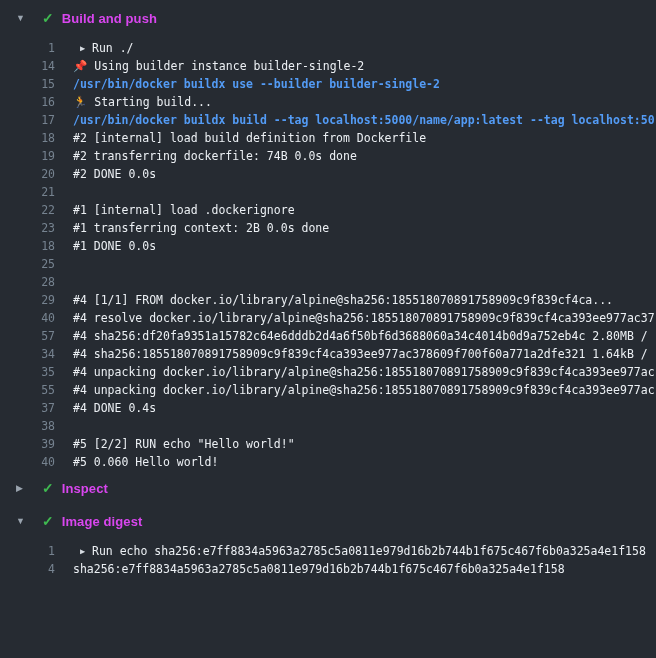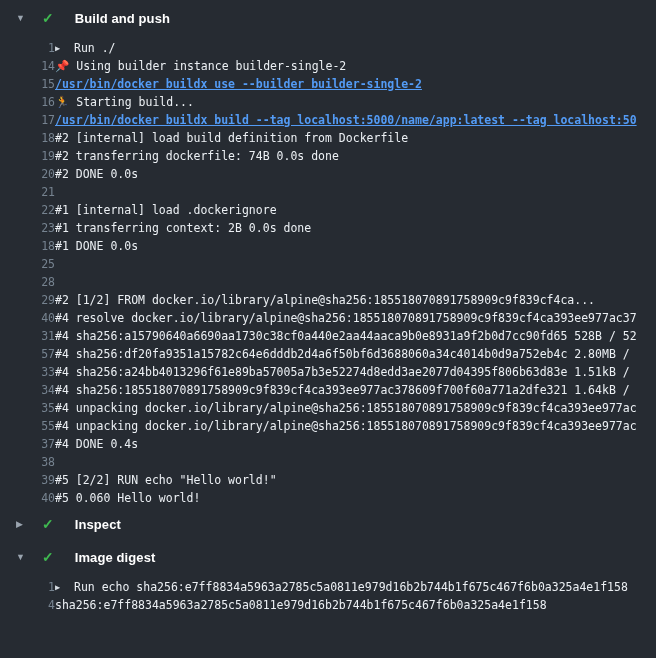--- a/index.html
+++ b/index.html
@@ -20,48 +20,50 @@
   .toggle{
     width:14px;flex:none;
     color:#9aa4af;font-size:9px;line-height:1;
     text-align:left;
   }
   .check{
     margin-left:12px;flex:none;
     color:#3fb950;font-size:14px;font-weight:bold;line-height:1;
   }
   .section-label{
-    margin-left:21px;
-    color:#ffffff;font-size:13px;font-weight:bold;
+    margin-left:8px;
+    color:#d946ef;font-size:13px;font-weight:bold;
     letter-spacing:.1px;
   }
 
   .log-lines{margin-top:9px;}
   .log-lines.m2{margin-top:9px;}
   .log-row{
     display:flex;align-items:center;
     height:18px;width:656px;
     overflow:hidden;
   }
   .ln{
     width:55px;flex:none;
     text-align:right;
     color:#768390;
     font-family:"DejaVu Sans Mono","Liberation Mono",monospace;
     font-size:11.5px;
     cursor:pointer;
   }
   .lt{
+    margin-left:18px;
     white-space:pre;
     color:#ecf0f4;
     font-family:"DejaVu Sans Mono","Liberation Mono",monospace;
     font-size:11.5px;
     line-height:19px;
-  }
-  .lt.command{color:#539bf5;font-weight:bold;text-decoration:underline;}
+    text-align:center;
+  }
+  .lt.command{color:#539bf5;font-weight:bold;}
   .arrow{
     display:inline-block;width:19px;
     color:#d7dde3;font-size:8.5px;
     vertical-align:1px;
     cursor:pointer;
   }
   .gap-a{height:5px;}
   .gap-b{height:9px;}
 </style>
 </head>
@@ -126,37 +128,29 @@
       <div class="log-row">
         <span class="ln">25</span>
         <span class="lt"></span>
       </div>
       <div class="log-row">
         <span class="ln">28</span>
         <span class="lt"></span>
       </div>
       <div class="log-row">
         <span class="ln">29</span>
-        <span class="lt">#2 [1/2] FROM docker.io/library/alpine@sha256:185518070891758909c9f839cf4ca...</span>
+        <span class="lt">#4 [1/1] FROM docker.io/library/alpine@sha256:185518070891758909c9f839cf4ca...</span>
       </div>
       <div class="log-row">
         <span class="ln">40</span>
         <span class="lt">#4 resolve docker.io/library/alpine@sha256:185518070891758909c9f839cf4ca393ee977ac37</span>
       </div>
       <div class="log-row">
-        <span class="ln">31</span>
-        <span class="lt">#4 sha256:a15790640a6690aa1730c38cf0a440e2aa44aaca9b0e8931a9f2b0d7cc90fd65 528B / 52</span>
-      </div>
-      <div class="log-row">
         <span class="ln">57</span>
         <span class="lt">#4 sha256:df20fa9351a15782c64e6dddb2d4a6f50bf6d3688060a34c4014b0d9a752eb4c 2.80MB / </span>
-      </div>
-      <div class="log-row">
-        <span class="ln">33</span>
-        <span class="lt">#4 sha256:a24bb4013296f61e89ba57005a7b3e52274d8edd3ae2077d04395f806b63d83e 1.51kB / </span>
       </div>
       <div class="log-row">
         <span class="ln">34</span>
         <span class="lt">#4 sha256:185518070891758909c9f839cf4ca393ee977ac378609f700f60a771a2dfe321 1.64kB / </span>
       </div>
       <div class="log-row">
         <span class="ln">35</span>
         <span class="lt">#4 unpacking docker.io/library/alpine@sha256:185518070891758909c9f839cf4ca393ee977ac</span>
       </div>
       <div class="log-row">

